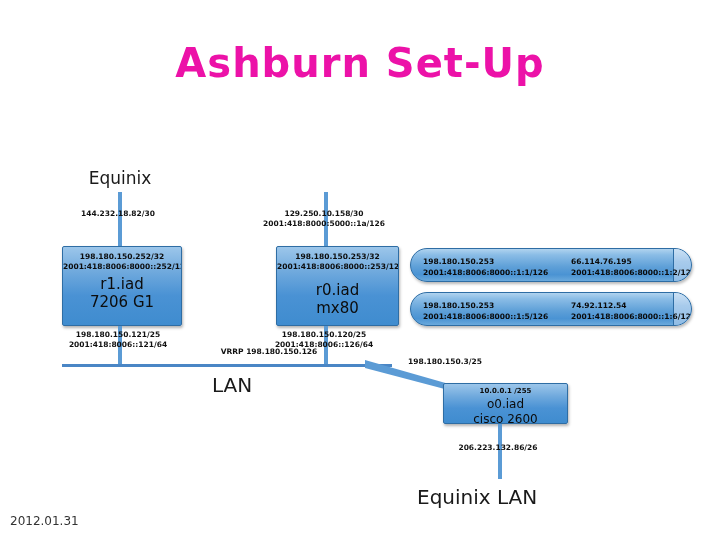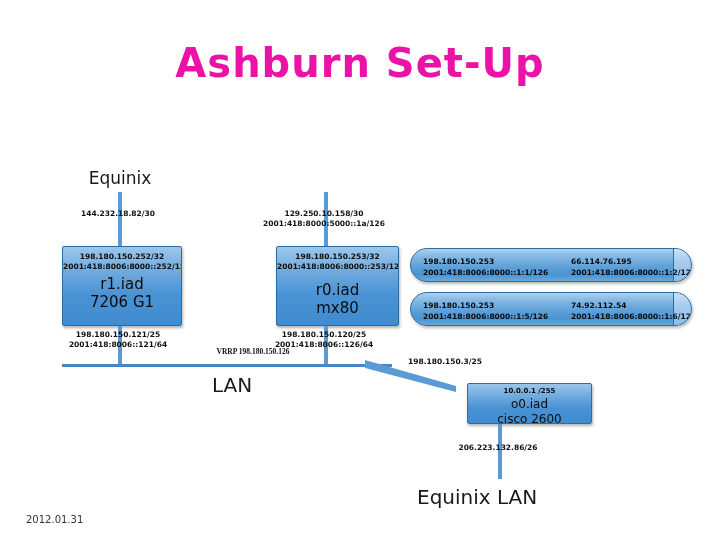--- a/index.html
+++ b/index.html
@@ -146,24 +146,24 @@
     position: absolute;
     font-family: "DejaVu Sans", sans-serif;
     font-size: 20px;
     color: #1a1a1a;
     white-space: nowrap;
   }
 
   
   .footer-date {
     position: absolute;
-    left: 26px;
+    left: 10px;
     top: 514px;
     font-family: "DejaVu Sans", sans-serif;
-    font-size: 10px;
+    font-size: 12px;
     color: #333333;
     white-space: nowrap;
   }
 </style>
 </head>
 <body>
 
 <div id="slide">
 
   <div class="title">Ashburn Set-Up</div>
@@ -221,33 +221,33 @@
   <div class="vline" style="left:118px; top:326px; height:40px;"></div>
 
   <div class="vline" style="left:324px; top:326px; height:40px;"></div>
 
   <div class="link-label" style="left:50px; top:330px; width:136px;">198.180.150.121/25</div>
   <div class="link-label" style="left:50px; top:340px; width:136px;">2001:418:8006::121/64</div>
 
   <div class="link-label" style="left:256px; top:330px; width:136px;">198.180.150.120/25</div>
   <div class="link-label" style="left:256px; top:340px; width:136px;">2001:418:8006::126/64</div>
 
-  <div class="link-label" style="left:178px; top:347px; width:150px;font-family:Liberation Serif, serif;">VRRP 198.180.150.126</div>
+  <div class="link-label" style="left:194px; top:347px; width:150px;">VRRP 198.180.150.126</div>
 
   <div class="hline" style="left:62px; top:364px; width:330px;"></div>
 
   <div class="area-label" style="left:212px; top:373px;">LAN</div>
 
   <svg class="diag" style="left:360px; top:356px;" width="100" height="36">
     <polygon points="5,4 96,30 96,36 5,12" fill="#5b9bd5"></polygon>
   </svg>
 
   <div class="link-label left" style="left:408px; top:357px; width:120px;">198.180.150.3/25</div>
 
-  <div class="node-box" style="left:443px; top:383px; width:125px; height:41px;margin-left:24px;">
+  <div class="node-box" style="left:443px; top:383px; width:125px; height:41px;">
     <div class="node-ip small">10.0.0.1 /255</div>
     <div class="node-name small" style="margin-top:1px;">o0.iad</div>
     <div class="node-name small">cisco 2600</div>
   </div>
 
   <div class="vline" style="left:498px; top:424px; height:55px;"></div>
 
   <div class="link-label" style="left:430px; top:443px; width:136px;">206.223.132.86/26</div>
 
   <div class="area-label" style="left:417px; top:485px;">Equinix LAN</div>

